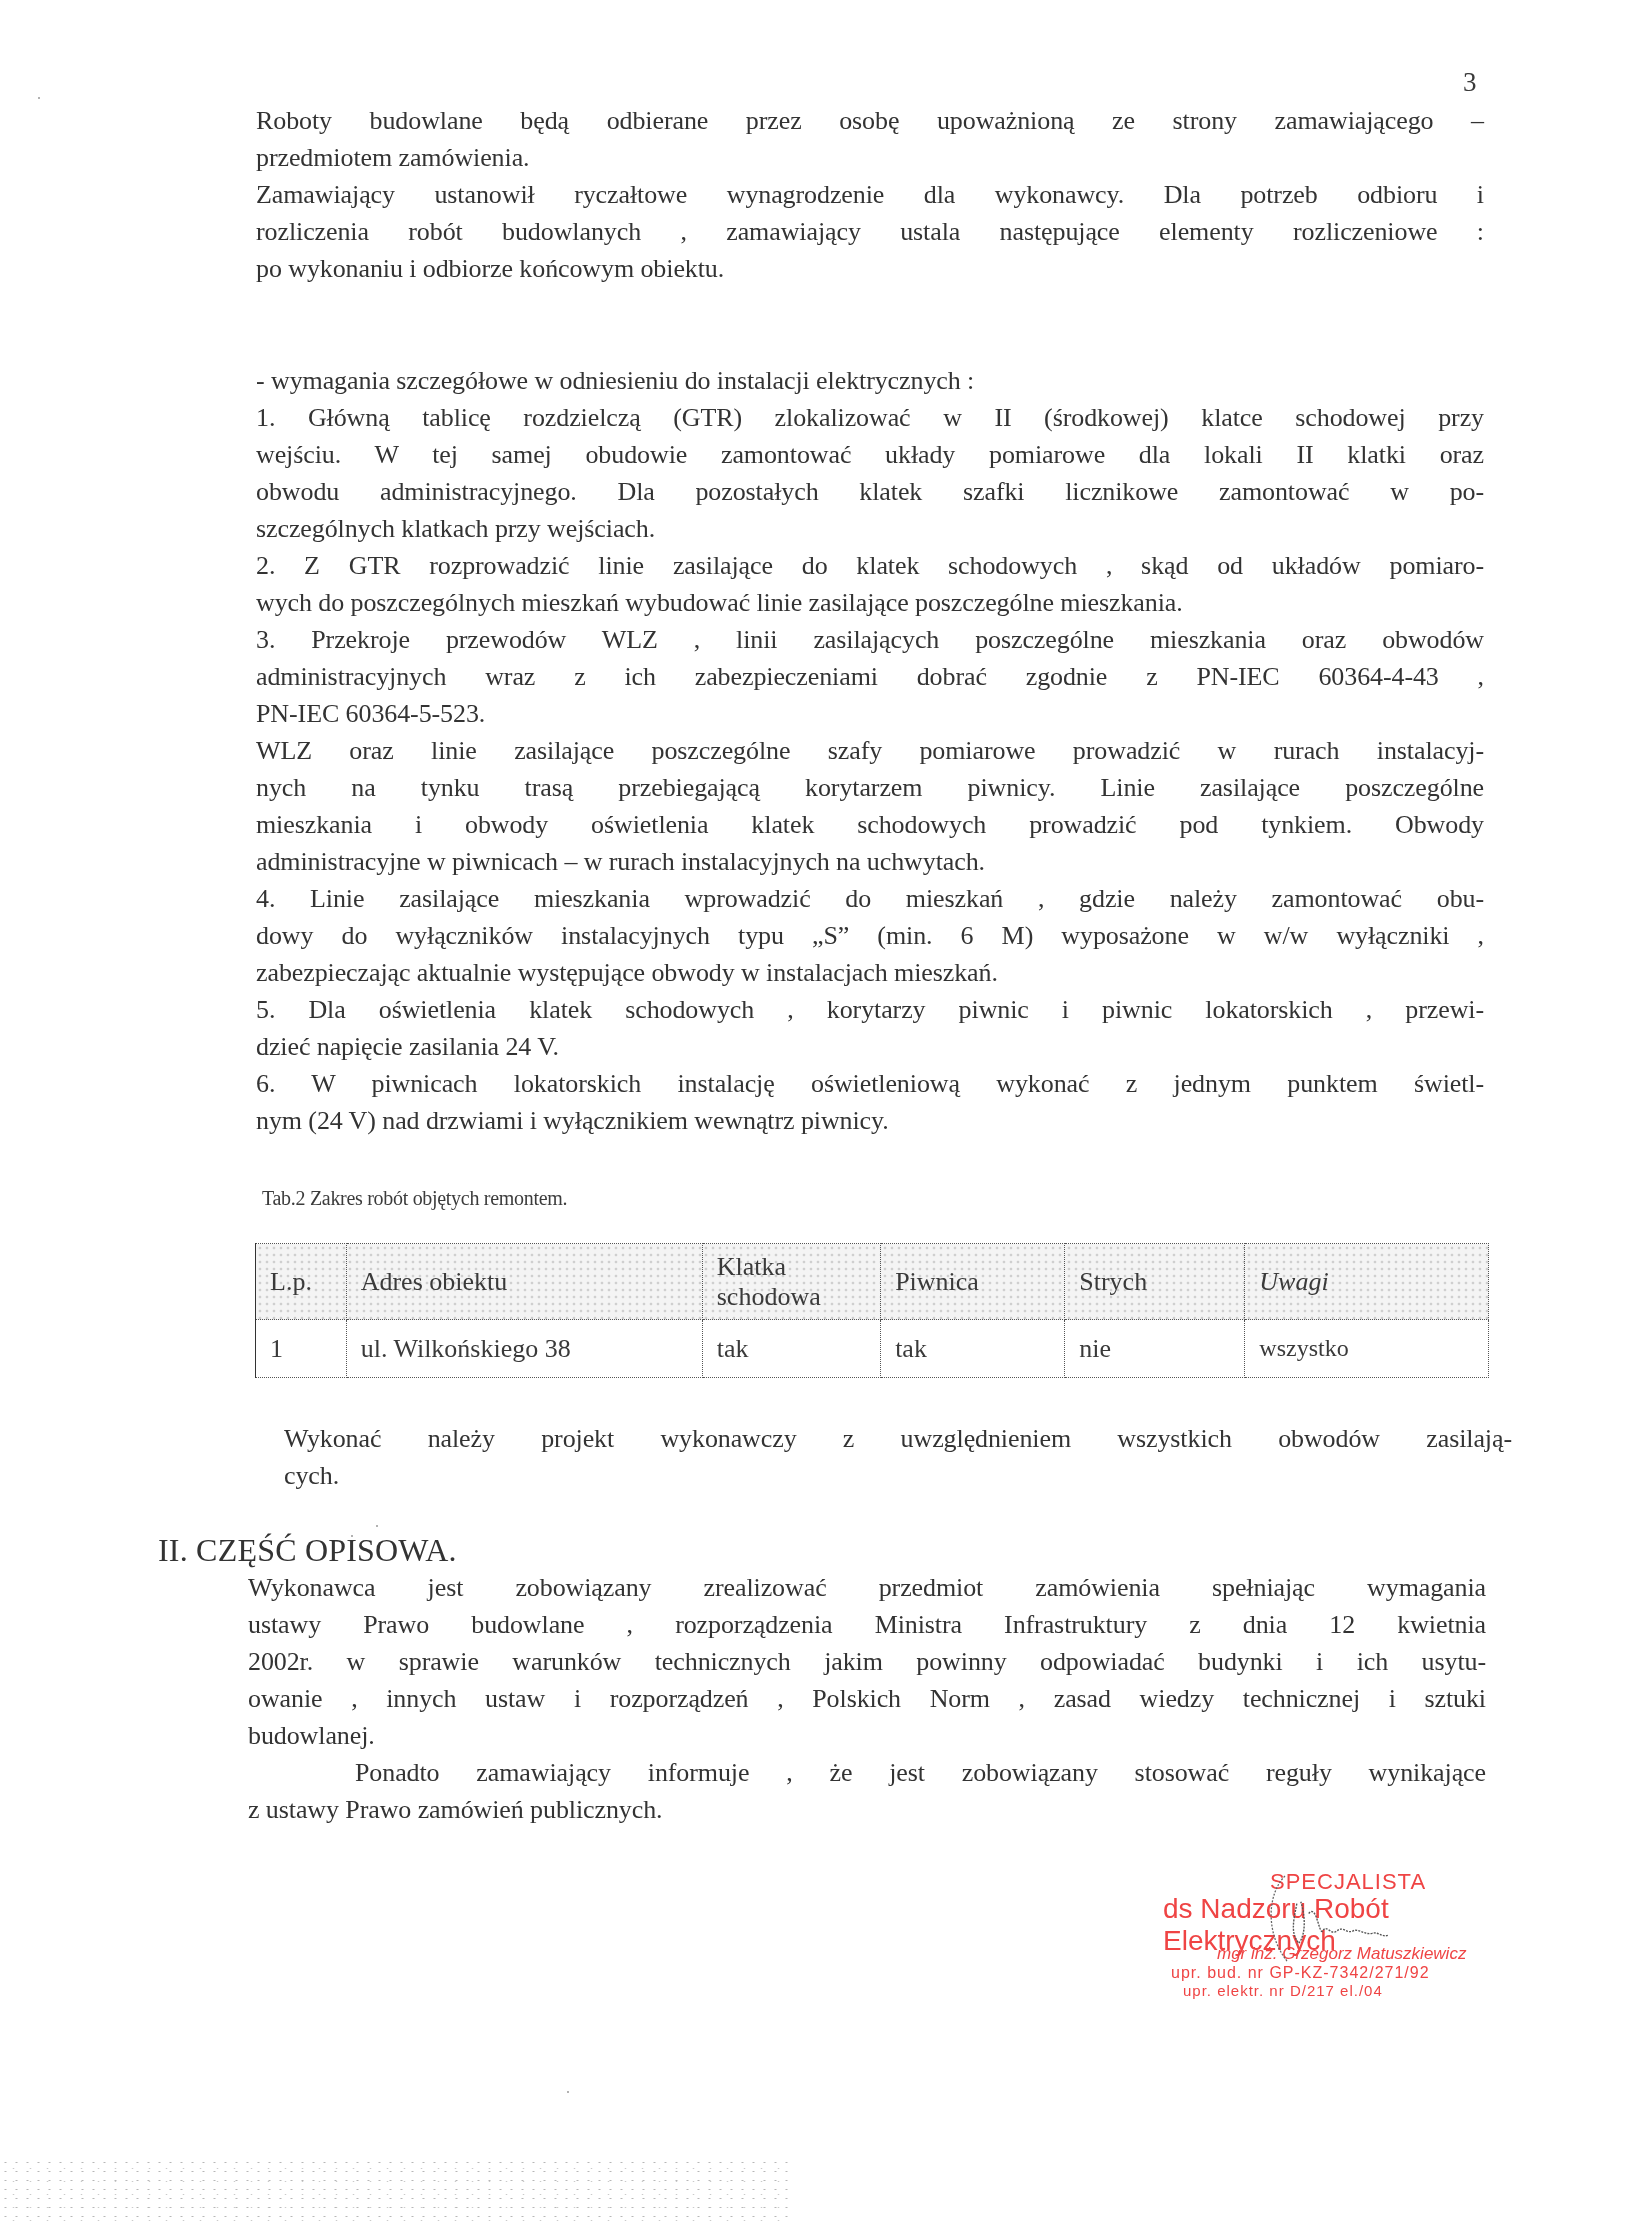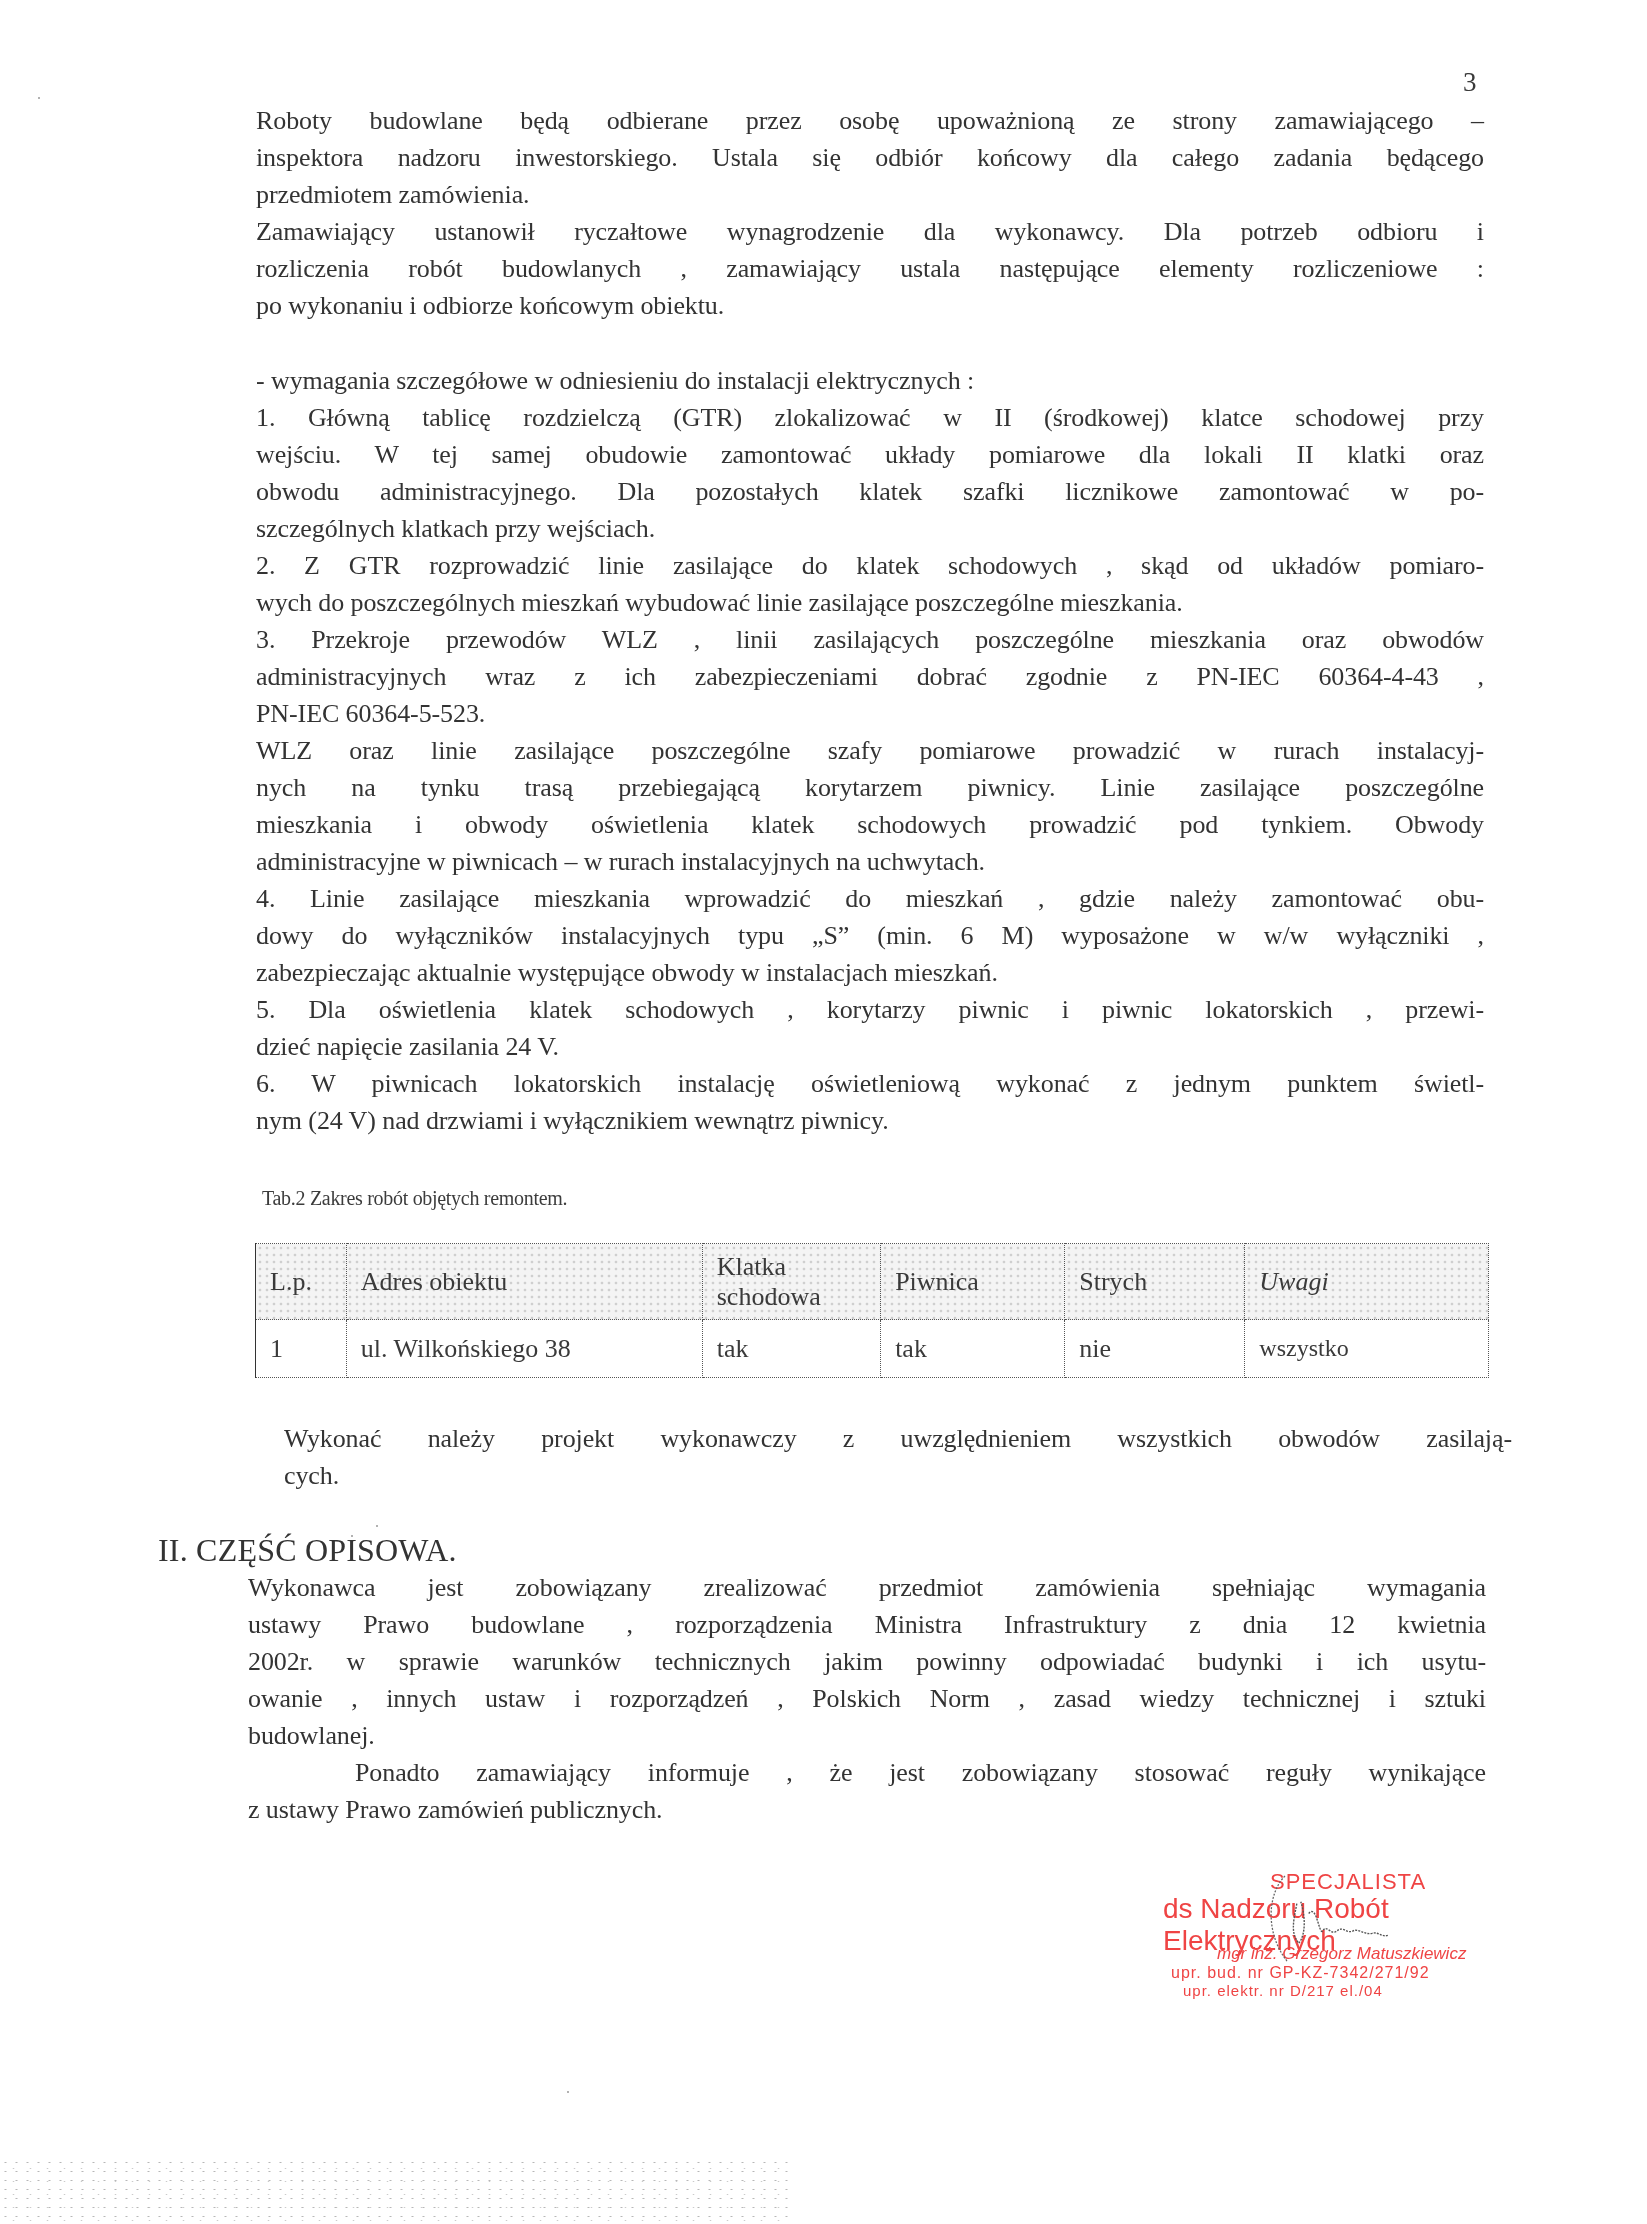--- a/index.html
+++ b/index.html
@@ -146,21 +146,20 @@
 </head>
 <body>
 
 <div class="page">
 
   <div class="page-number">3</div>
 
   <div class="block" style="top:102px;">
     <p>
       <span class="justify-line">Roboty budowlane będą odbierane przez osobę  upoważnioną ze strony zamawiającego –</span>
-      <span class="justify-line">inspektora nadzoru inwestorskiego. Ustala się odbiór końcowy dla całego zadania będącego</span>
       <span class="line">przedmiotem zamówienia.</span>
     </p>
     <p>
       <span class="justify-line">Zamawiający ustanowił ryczałtowe wynagrodzenie dla wykonawcy. Dla potrzeb odbioru i</span>
       <span class="justify-line">rozliczenia robót budowlanych , zamawiający ustala następujące elementy rozliczeniowe :</span>
       <span class="line">po wykonaniu i odbiorze końcowym obiektu.</span>
     </p>
   </div>
 
   <div class="block" style="top:362px;">

